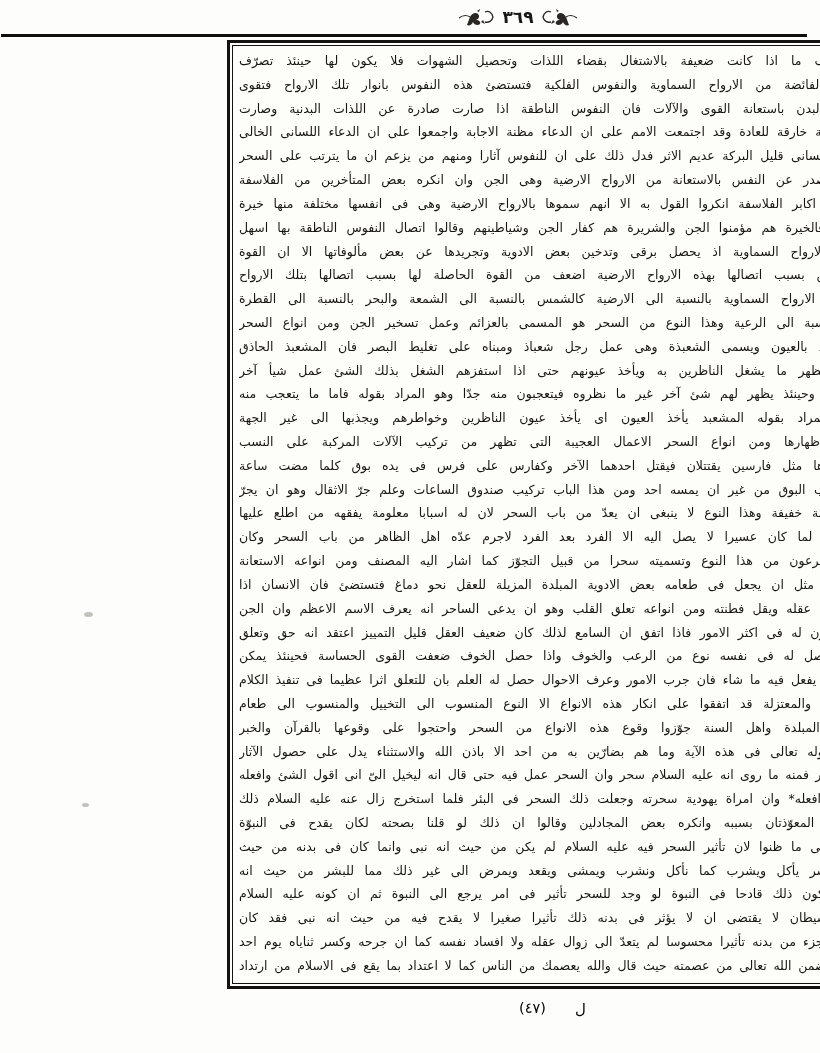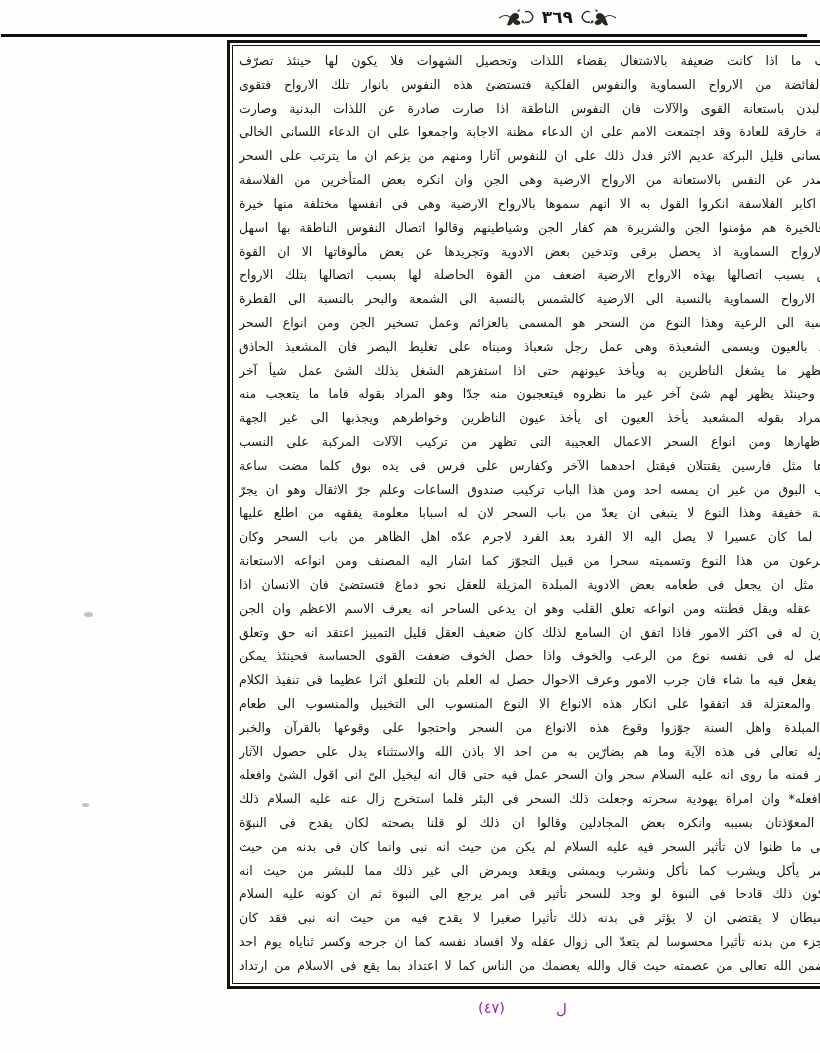--- a/index.html
+++ b/index.html
@@ -6,21 +6,21 @@
   body{
     width:820px;height:1053px;
     background:#fdfdfb;
     font-family:"DejaVu Sans", sans-serif;
     position:relative;
     color:#171512;
     overflow:hidden;
   }
   .header{
     position:absolute;top:3px;left:418px;width:200px;height:28px;
-    display:flex;align-items:center;justify-content:flex-end;gap:7px;
+    display:flex;align-items:center;justify-content:center;gap:7px;
   }
   .pagenum{
     font-size:17px;font-weight:bold;letter-spacing:2px;
     color:#1a1815;direction:rtl;
   }
   .orn{display:inline-block;line-height:0;}
   .orn svg{display:block;}
   .orn-l{transform:scaleX(-1);}
   .top-rule{
     position:absolute;left:1px;top:34px;width:806px;height:3px;
@@ -45,21 +45,21 @@
     font-size:12.5px;
     white-space:nowrap;
     overflow:hidden;
     text-align:justify;
     -moz-text-align-last:justify;
     text-align-last:justify;
     color:#191713;
   }
   .footer-mark{
     position:absolute;top:1000px;height:22px;
-    font-size:14.5px;color:#a21caf;direction:rtl;text-align:left;
+    font-size:14.5px;color:#000000;direction:rtl;text-align:right;
   }
   .forme{left:478px;width:68px;letter-spacing:1px;}
   .catchword{left:556px;width:30px;font-size:15px;}
   .speck{
     position:absolute;background:#8a857c;border-radius:50%;opacity:.5;
   }
   .speck-a{left:84px;top:612px;width:9px;height:5px;}
   .speck-b{left:82px;top:803px;width:7px;height:4px;}
 </style>
 </head>

